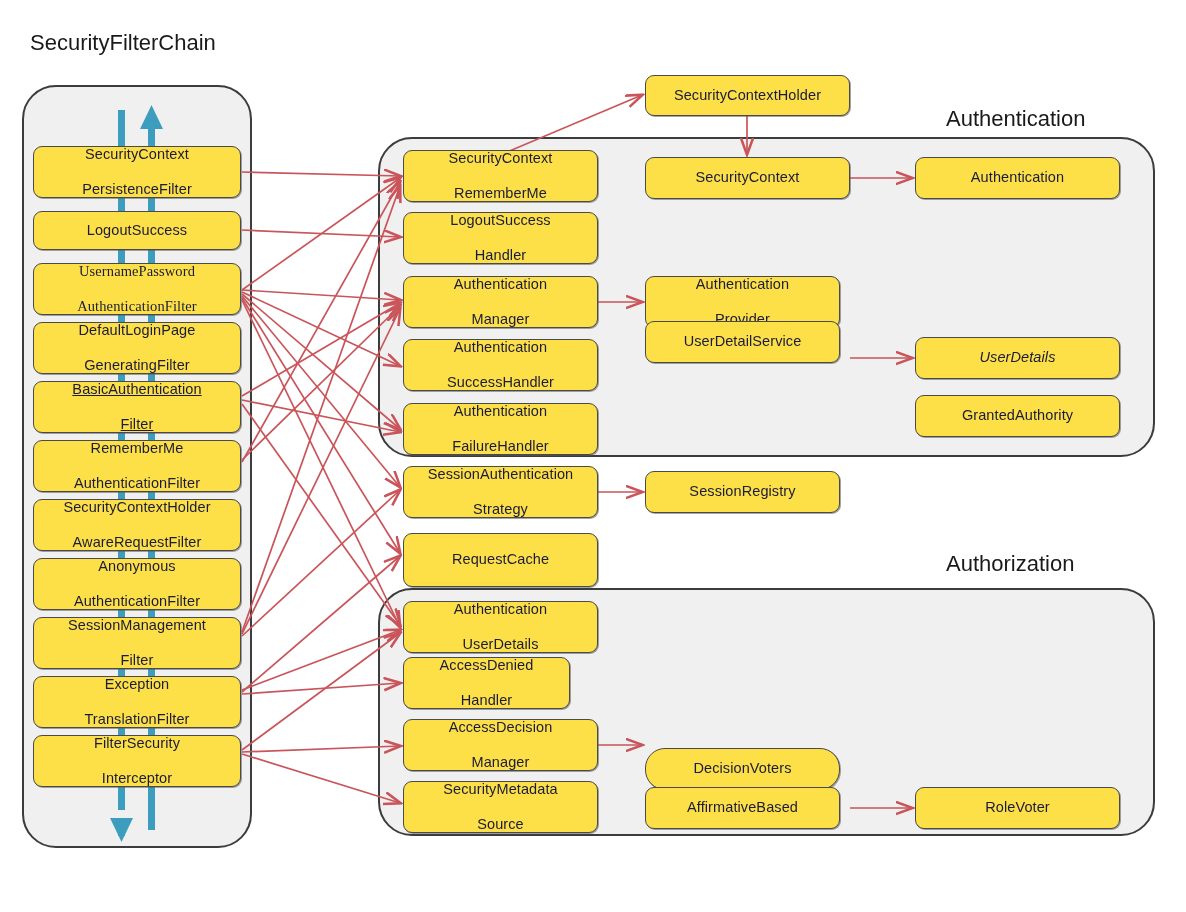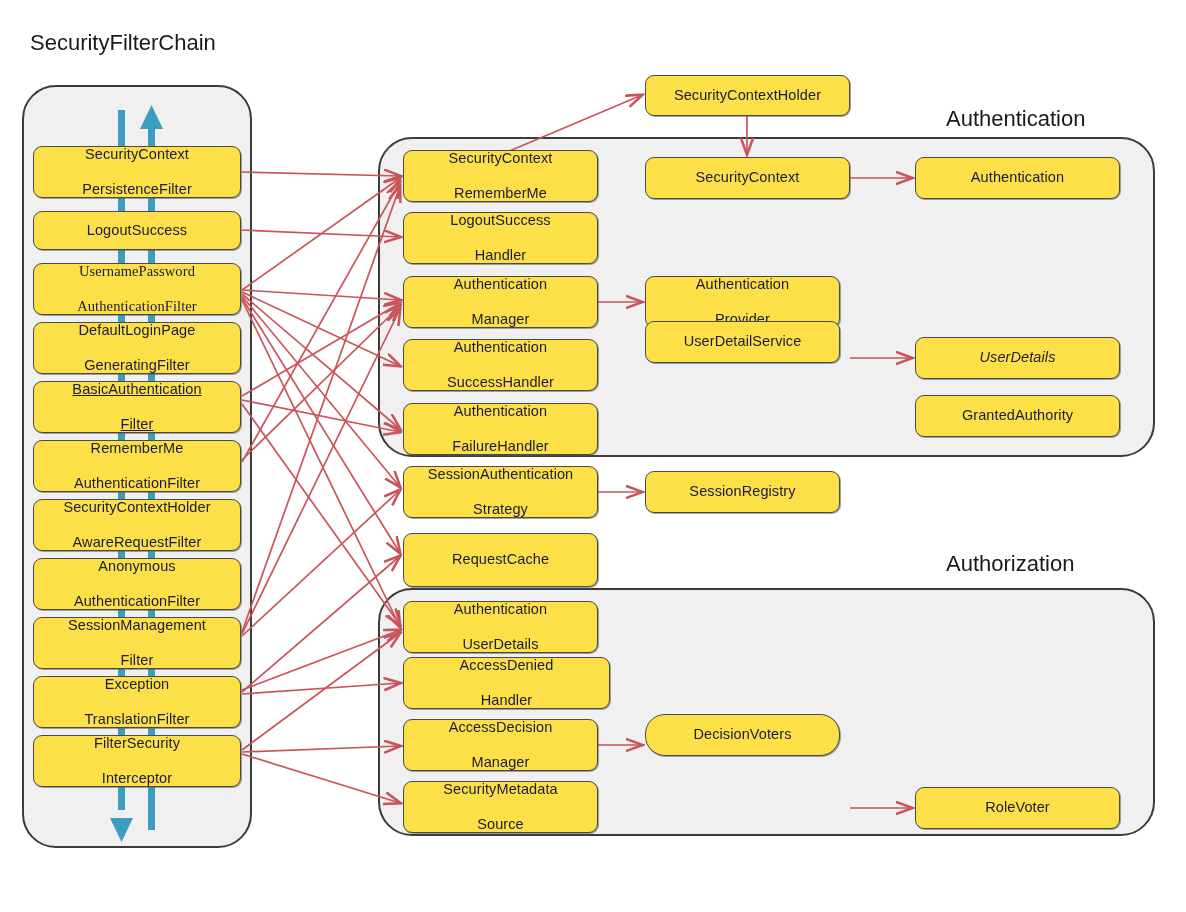--- a/index.html
+++ b/index.html
@@ -206,36 +206,41 @@
   <div class="node" style="left:403px;top:533px;width:195px;height:54px;">
     <span>
         <span>RequestCache</span>
       </span>
   </div>
 
   <div class="node" style="left:403px;top:601px;width:195px;height:52px;">
     <span><span>Authentication</span><br>
           <span>UserDetails</span></span>
   </div>
-  <div class="node" style="left:403px;top:657px;width:207px;height:52px;justify-content:center;">
+  <div class="node" style="left:403px;top:657px;width:167px;height:52px;justify-content:center;">
     <span><span>AccessDenied</span><br>
           <span>Handler</span></span>
   </div>
   <div class="node" style="left:403px;top:719px;width:195px;height:52px;">
     <span><span>AccessDecision</span><br>
           <span>Manager</span></span>
   </div>
   <div class="node" style="left:403px;top:781px;width:195px;height:52px;">
     <span><span>SecurityMetadata</span><br>
           <span>Source</span></span>
   </div>
-  <div class="node" style="left:645px;top:714px;width:195px;height:42px;border-radius:20px;">
+  <div class="node" style="left:645px;top:748px;width:195px;height:42px;border-radius:20px;">
     <span>
         <span>DecisionVoters</span>
       </span>
   </div>
+  <div class="node" style="left:645px;top:787px;width:195px;height:42px;">
+    <span>
+        <span>AffirmativeBased</span>
+      </span>
+  </div>
   <div class="node" style="left:915px;top:787px;width:205px;height:42px;">
     <span>
         <span>RoleVoter</span>
       </span>
   </div>
 
 </div>
 
 </body></html>

